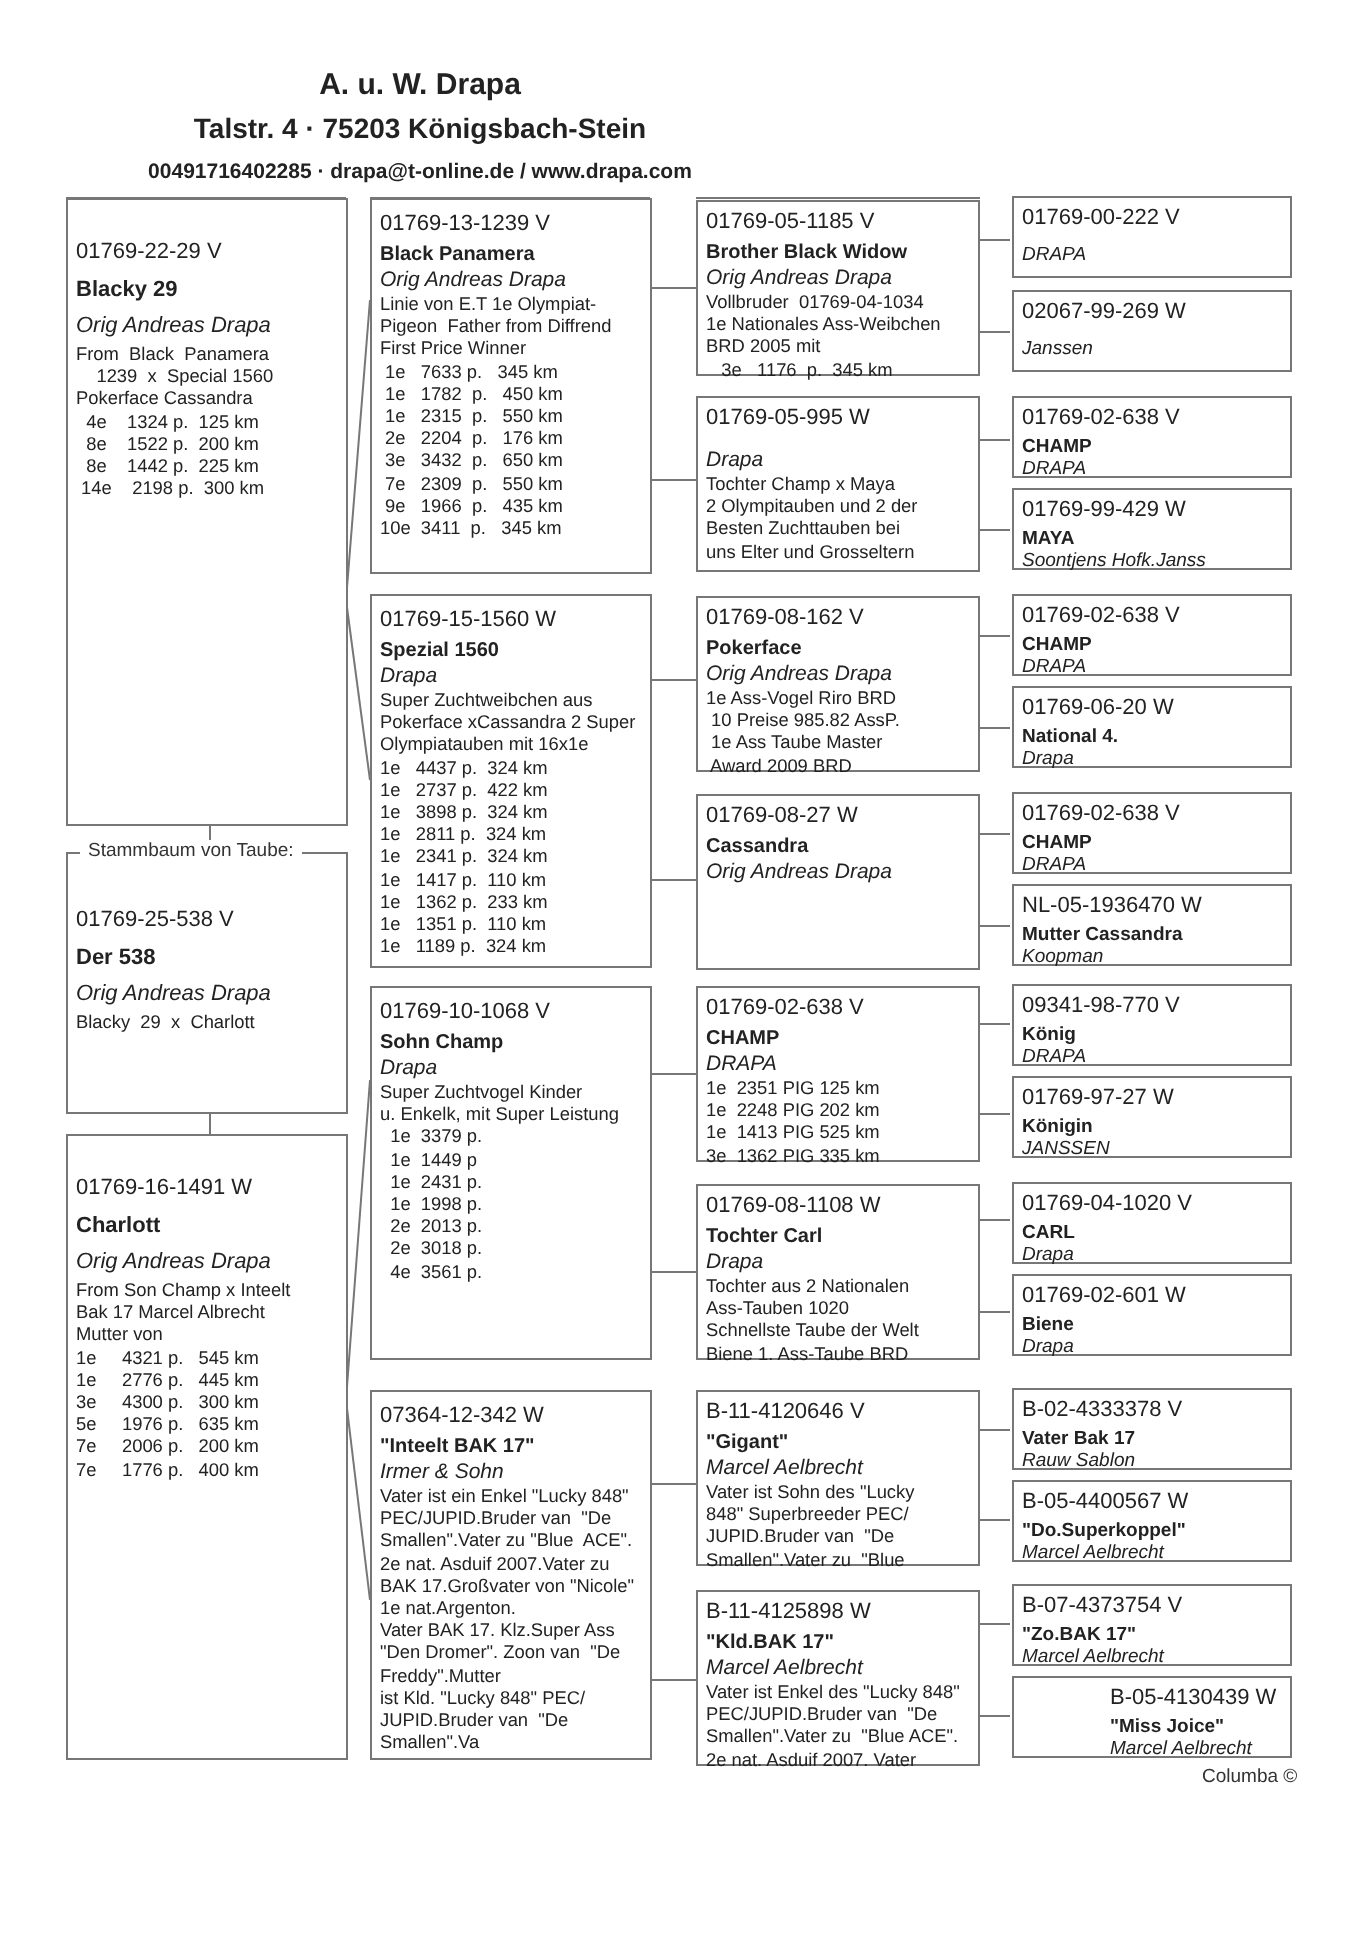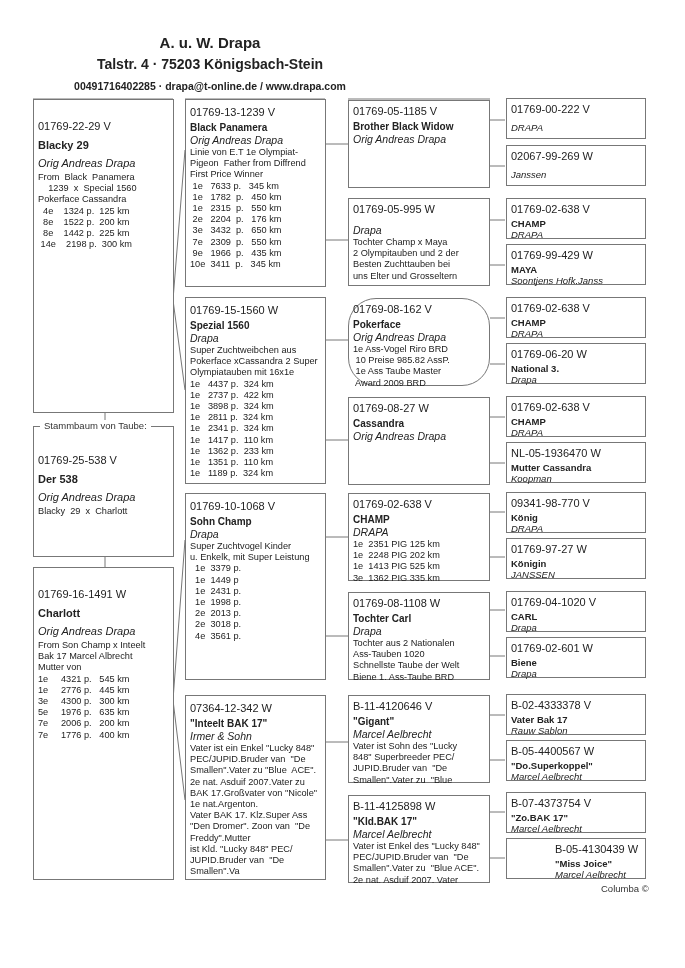--- a/index.html
+++ b/index.html
@@ -173,31 +173,35 @@
 Freddy".Mutter
 ist Kld. "Lucky 848" PEC/
 JUPID.Bruder van  "De
 Smallen".Va</div>
 </div>
 
 <div class="box" style="left:348px;top:100px;width:142px;height:88px;">
   <div class="ring">01769-05-1185 V</div>
   <div class="name">Brother Black Widow</div>
   <div class="owner">Orig Andreas Drapa</div>
+  <div class="lines">Vollbruder  01769-04-1034
+1e Nationales Ass-Weibchen
+BRD 2005 mit
+   3e   1176  p.  345 km</div>
 </div>
 <div class="box" style="left:348px;top:198px;width:142px;height:88px;">
   <div class="ring">01769-05-995 W</div>
   <div class="name" style="height:6px"></div>
   <div class="owner">Drapa</div>
   <div class="lines">Tochter Champ x Maya
 2 Olympitauben und 2 der
 Besten Zuchttauben bei
 uns Elter und Grosseltern</div>
 </div>
-<div class="box" style="left:348px;top:298px;width:142px;height:88px;border-radius:28px;">
+<div class="box" style="left:348px;top:298px;width:142px;height:88px;">
   <div class="ring">01769-08-162 V</div>
   <div class="name">Pokerface</div>
   <div class="owner">Orig Andreas Drapa</div>
   <div class="lines">1e Ass-Vogel Riro BRD
  10 Preise 985.82 AssP.
  1e Ass Taube Master
  Award 2009 BRD</div>
 </div>
 <div class="box" style="left:348px;top:397px;width:142px;height:88px;">
   <div class="ring">01769-08-27 W</div>
@@ -261,21 +265,21 @@
   <div class="name">MAYA</div>
   <div class="owner">Soontjens Hofk.Janss</div>
 </div>
 <div class="box small" style="left:506px;top:297px;width:140px;height:41px;">
   <div class="ring">01769-02-638 V</div>
   <div class="name">CHAMP</div>
   <div class="owner">DRAPA</div>
 </div>
 <div class="box small" style="left:506px;top:343px;width:140px;height:41px;">
   <div class="ring">01769-06-20 W</div>
-  <div class="name">National  3.</div>
+  <div class="name">National  4.</div>
   <div class="owner">Drapa</div>
 </div>
 <div class="box small" style="left:506px;top:396px;width:140px;height:41px;">
   <div class="ring">01769-02-638 V</div>
   <div class="name">CHAMP</div>
   <div class="owner">DRAPA</div>
 </div>
 <div class="box small" style="left:506px;top:442px;width:140px;height:41px;">
   <div class="ring">NL-05-1936470 W</div>
   <div class="name">Mutter Cassandra</div>

